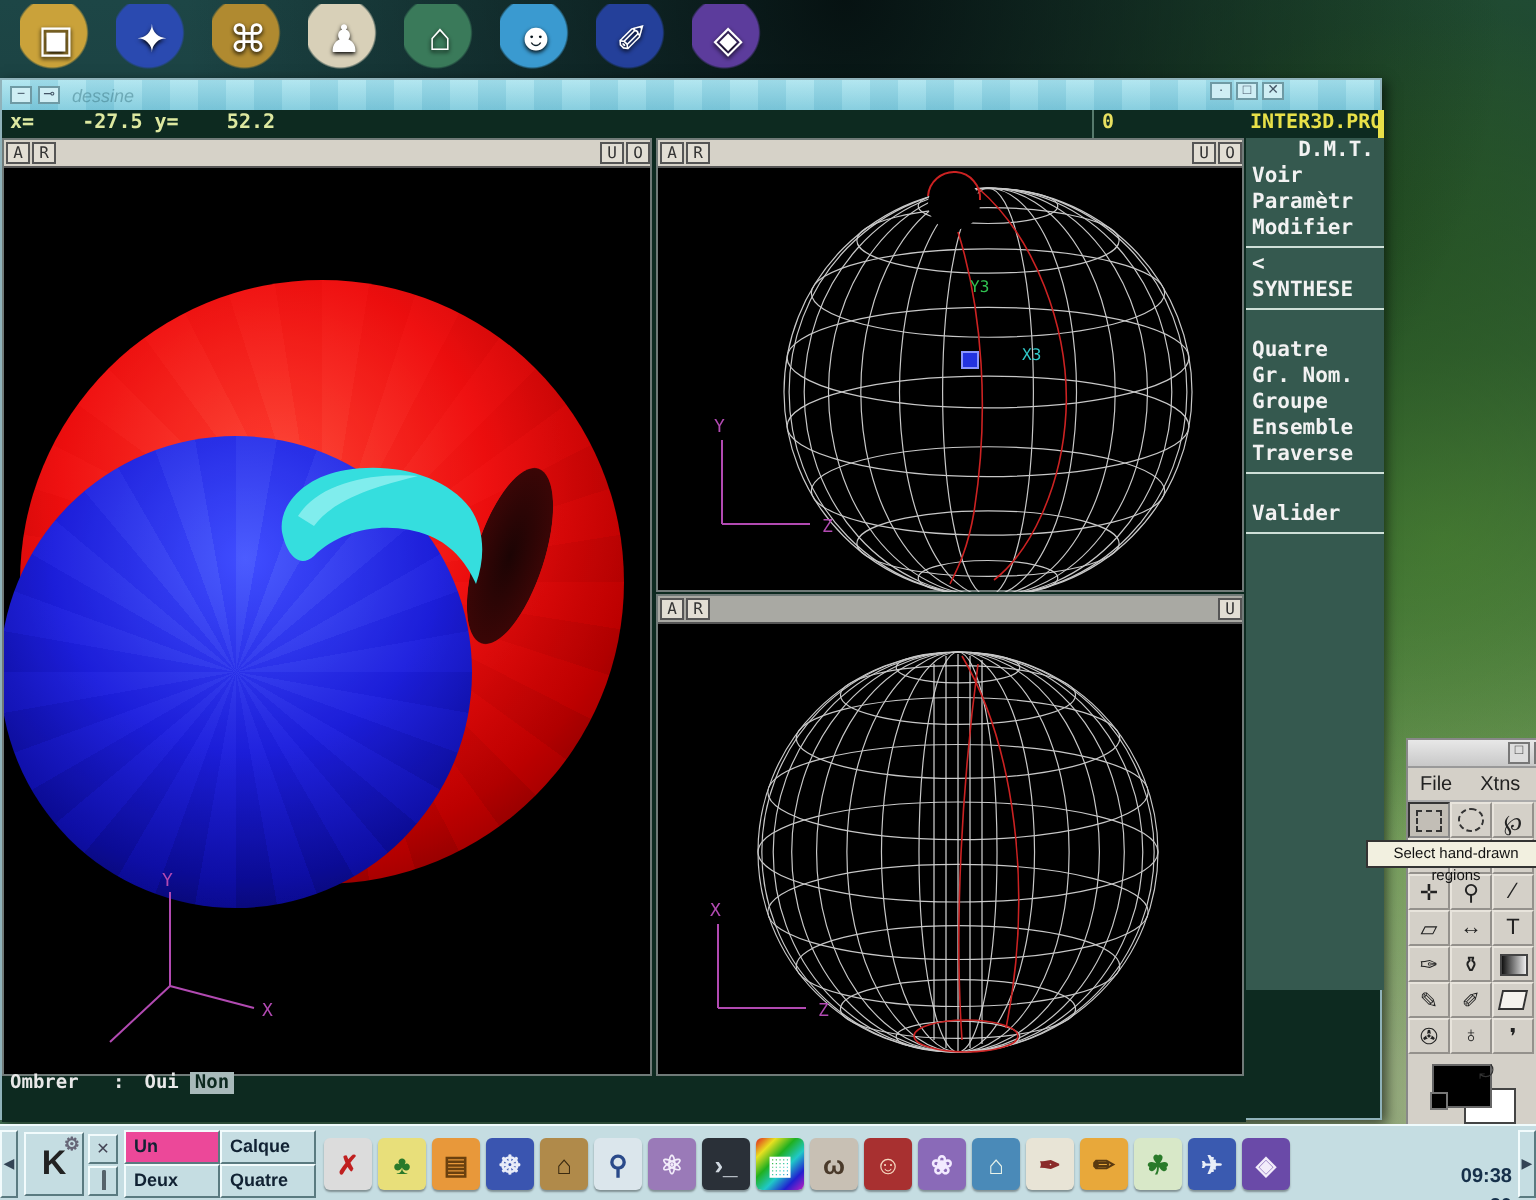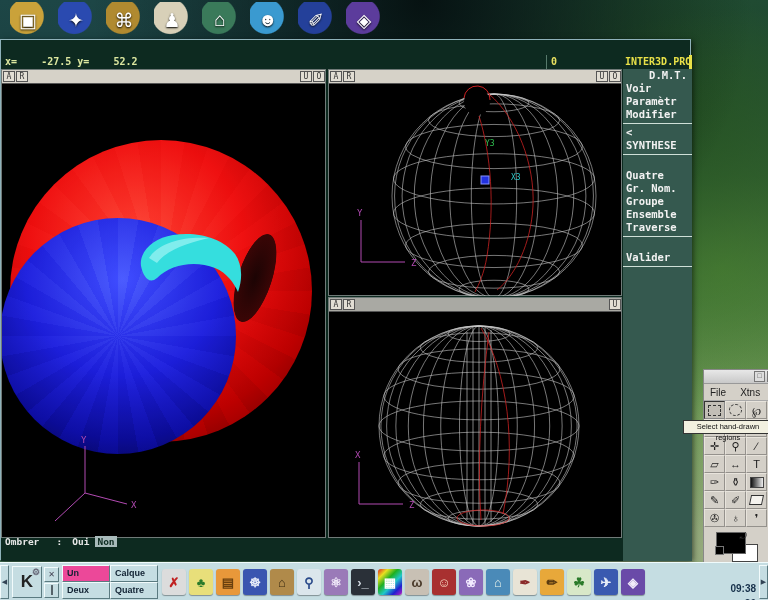--- a/index.html
+++ b/index.html
@@ -50,21 +50,21 @@
     background-blend-mode:overlay,normal}
   #blue-sphere{left:-2px;top:134px;width:236px;height:236px;
     background:
      repeating-conic-gradient(rgba(255,255,255,.05) 0 10deg, rgba(0,0,0,.12) 10deg 20deg),
      radial-gradient(circle at 52% 26%, #4858ff 0%, #2022dd 45%, #0d0da0 75%, #040460 95%);
     background-blend-mode:overlay,normal}
   #notch{left:236px;top:148px;width:34px;height:92px;background:radial-gradient(#1c0404,#3a0606 70%,transparent 72%);
     transform:rotate(18deg);border-radius:50%}
   svg text{font-family:"DejaVu Sans Mono",monospace}
   
-  #menu{position:absolute;left:622px;top:15px;width:69px;height:506px;background:#35594f;
+  #menu{position:absolute;left:622px;top:15px;width:69px;height:440px;background:#35594f;
     font-family:"DejaVu Sans Mono",monospace;font-size:10.5px;font-weight:bold;color:#f2f2f2}
   #menu-title{background:#0d2a20;color:#e8e048;height:14px;line-height:14px;padding-left:2px;
     border-right:3px solid #e8e048;font-size:10px}
   .mi{height:13px;line-height:13px;padding-left:3px;cursor:default;white-space:nowrap}
   .mi.right{text-align:right;padding-right:5px}
   .msep{border-top:1px solid #cfe0d8;margin:2px 0}
   .mgap{height:12px}
   
   #status{position:absolute;left:0;top:498px;width:622px;height:23px;background:#0d2a20;
     font-family:"DejaVu Sans Mono",monospace;font-size:9.5px;font-weight:bold;color:#e8e8e8}
@@ -126,20 +126,32 @@
     <div class="dicon" style="background: radial-gradient(circle at 45% 40%, rgb(176, 138, 48) 0px, rgb(176, 138, 48) 58%, transparent 62%); margin-left: 12px;">⌘</div>
     <div class="dicon" style="background: radial-gradient(circle at 45% 40%, rgb(216, 208, 184) 0px, rgb(216, 208, 184) 58%, transparent 62%); margin-left: 12px;">♟</div>
     <div class="dicon" style="background: radial-gradient(circle at 45% 40%, rgb(58, 122, 90) 0px, rgb(58, 122, 90) 58%, transparent 62%); margin-left: 12px;">⌂</div>
     <div class="dicon" style="background: radial-gradient(circle at 45% 40%, rgb(58, 154, 208) 0px, rgb(58, 154, 208) 58%, transparent 62%); margin-left: 12px;">☻</div>
     <div class="dicon" style="background: radial-gradient(circle at 45% 40%, rgb(36, 64, 154) 0px, rgb(36, 64, 154) 58%, transparent 62%); margin-left: 12px;">✐</div>
     <div class="dicon" style="background: radial-gradient(circle at 45% 40%, rgb(92, 60, 156) 0px, rgb(92, 60, 156) 58%, transparent 62%); margin-left: 12px;">◈</div>
   </div>
 
 <div id="app">
 
+  <div id="titlebar">
+    <div class="tb-left">
+      <span class="tb-btn">−</span>
+      <span class="tb-btn">⊸</span>
+    </div>
+    <span id="win-title">dessine</span>
+    <div class="tb-right">
+      <span class="tb-btn">·</span>
+      <span class="tb-btn">□</span>
+      <span class="tb-btn">✕</span>
+    </div>
+  </div>
 
   <div id="infobar">
     <span id="coords"><span>x=</span>&nbsp;&nbsp;&nbsp;&nbsp;<span>-27.5</span> <span>y=</span>&nbsp;&nbsp;&nbsp;&nbsp;<span>52.2</span></span>
     <span id="field0">0</span>
   </div>
 
   <div class="vp" style="left:0;top:29px;width:325px;height:469px">
     <div class="vp-head">
       <span class="hbox">A</span>
       <span class="hbox">R</span>

